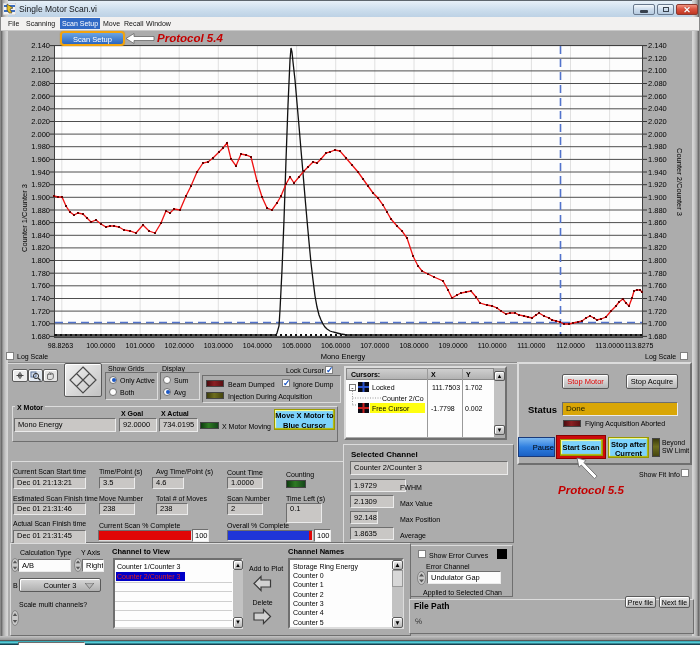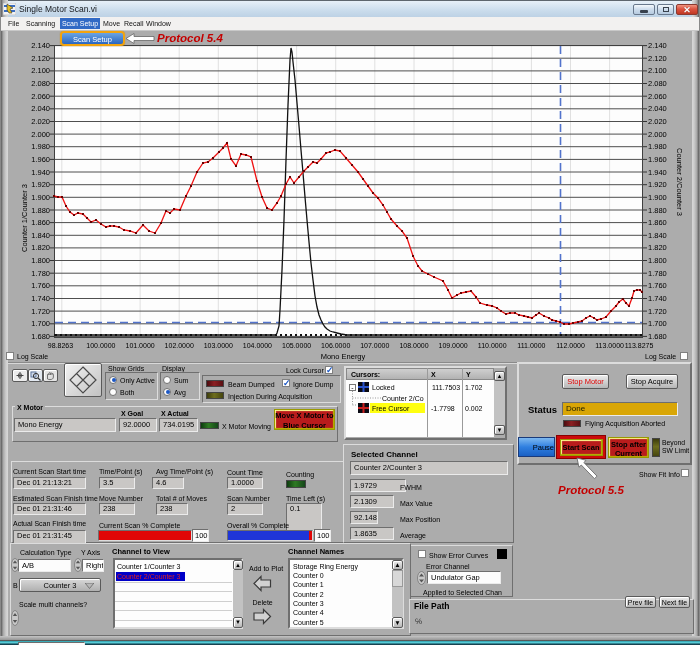--- a/index.html
+++ b/index.html
@@ -5,21 +5,21 @@
 #w{position:relative;width:700px;height:645px}
 .ab{position:absolute}
 .lbl{position:absolute;font-size:7px;color:#000;white-space:nowrap;line-height:9px}
 .b{font-weight:bold}
 .fld{position:absolute;background:#c9c7c5;border:1px solid;border-color:#6e6e6e #ebebeb #ebebeb #6e6e6e;font-size:7.5px;line-height:11px;padding-left:3px;white-space:nowrap;overflow:hidden;color:#000}
 .wf{background:#fcfcfc}
 .panel{position:absolute;border:1px solid;border-color:#dcdcdc #6f6f6f #6f6f6f #dcdcdc;background:#acacac}
 .rec{position:absolute;border:1px solid;border-color:#6f6f6f #dcdcdc #dcdcdc #6f6f6f}
 .btn{position:absolute;background:linear-gradient(#ededed,#b6b6b6);border:1px solid #5a5a5a;border-radius:2px;box-shadow:inset 1px 1px 0 #fff;font-size:7.5px;text-align:center;color:#000}
 .led{position:absolute;border:1px solid #444}
-.ylw{position:absolute;background:#b91c1c;border:1px solid #999900;box-shadow:inset -1px -1px 1px #b8b800,inset 1px 1px 1px #ffff90;font-size:7.5px;font-weight:bold;text-align:center;color:#000}
+.ylw{position:absolute;background:#7dd3fc;border:1px solid #999900;box-shadow:inset -1px -1px 1px #b8b800,inset 1px 1px 1px #ffff90;font-size:7.5px;font-weight:bold;text-align:center;color:#000}
 .chk{position:absolute;width:8px;height:8px;background:#fff;border:1px solid #808080}
 .radio{position:absolute;width:8px;height:8px;border-radius:50%;background:#fdfdfd;border:1px solid #707070}
 .radio.on:after{content:"";position:absolute;left:1.5px;top:1.5px;width:4px;height:4px;border-radius:50%;background:#1a56c4}
 .chk.on:after{content:"\2713";position:absolute;left:0px;top:-2px;font-size:9px;color:#1a56c4;font-weight:bold}
 .prot{position:absolute;font-size:11.5px;font-weight:bold;font-style:italic;color:#c40000;white-space:nowrap}
 </style></head><body>
 <div id="w">
 <div class="ab" style="left:0;top:0;width:700px;height:17px;background:linear-gradient(#e7f0f8,#cadcec 60%,#bdd2e5);border-top:1px solid #5e666e;border-left:1px solid #5e666e;border-right:1px solid #5e666e"></div>
 <div class="ab" style="left:0;top:0;width:8px;height:645px;background:linear-gradient(90deg,#9a9a9a,#6a6a6a 18%,#a8a8a8 40%,#cdcdcd 75%,#d8d8d8)"></div>
 <div class="ab" style="right:0;top:0;width:8px;height:645px;background:linear-gradient(270deg,#9a9a9a,#6a6a6a 18%,#a8a8a8 40%,#cdcdcd 75%,#d8d8d8)"></div>
@@ -451,21 +451,21 @@
 <div class="led" style="left:286px;top:480px;width:20px;height:8px;background:linear-gradient(90deg,#0e3c10,#2e7a22 45%,#14461a)"></div>
 <div class="lbl" style="left:13px;top:494px">Estimated Scan Finish time</div>
 <div class="lbl" style="left:99px;top:494px">Move Number</div>
 <div class="lbl" style="left:156px;top:494px">Total # of Moves</div>
 <div class="lbl" style="left:227px;top:494px">Scan Number</div>
 <div class="lbl" style="left:286px;top:494px">Time Left (s)</div>
 <div class="fld" style="left:13px;top:503px;width:73px;height:12px;line-height:10px">Dec 01 21:31:46</div>
 <div class="fld" style="left:99px;top:503px;width:36px;height:12px;line-height:10px">238</div>
 <div class="fld" style="left:156px;top:503px;width:32px;height:12px;line-height:10px">238</div>
 <div class="fld" style="left:227px;top:503px;width:36px;height:12px;line-height:10px">2</div>
-<div class="fld" style="left:286px;top:503px;width:36px;height:28px;line-height:10px">0.1</div>
+<div class="fld" style="left:286px;top:503px;width:36px;height:20px;line-height:10px">0.1</div>
 <div class="lbl" style="left:13px;top:519px">Actual Scan Finish time</div>
 <div class="lbl" style="left:99px;top:521px">Current Scan % Complete</div>
 <div class="lbl" style="left:227px;top:521px">Overall % Complete</div>
 <div class="fld" style="left:13px;top:530px;width:73px;height:15px;line-height:10px">Dec 01 21:31:45</div>
 <div class="rec" style="left:98px;top:530px;width:94px;height:11px;background:#e00606"></div>
 <div class="fld wf" style="left:192px;top:529px;width:17px;height:13px;line-height:11px;padding-left:2px">100</div>
 <div class="rec" style="left:227px;top:530px;width:86px;height:11px;background:linear-gradient(90deg,#1f35d8 0,#1f35d8 96%,#e00606 96%)"></div>
 <div class="fld wf" style="left:314px;top:529px;width:17px;height:13px;line-height:11px;padding-left:2px">100</div>
 
 <div class="panel" style="left:344px;top:366px;width:163px;height:74px;border-width:2px;border-color:#dcdcdc #6f6f6f #6f6f6f #dcdcdc"></div>

